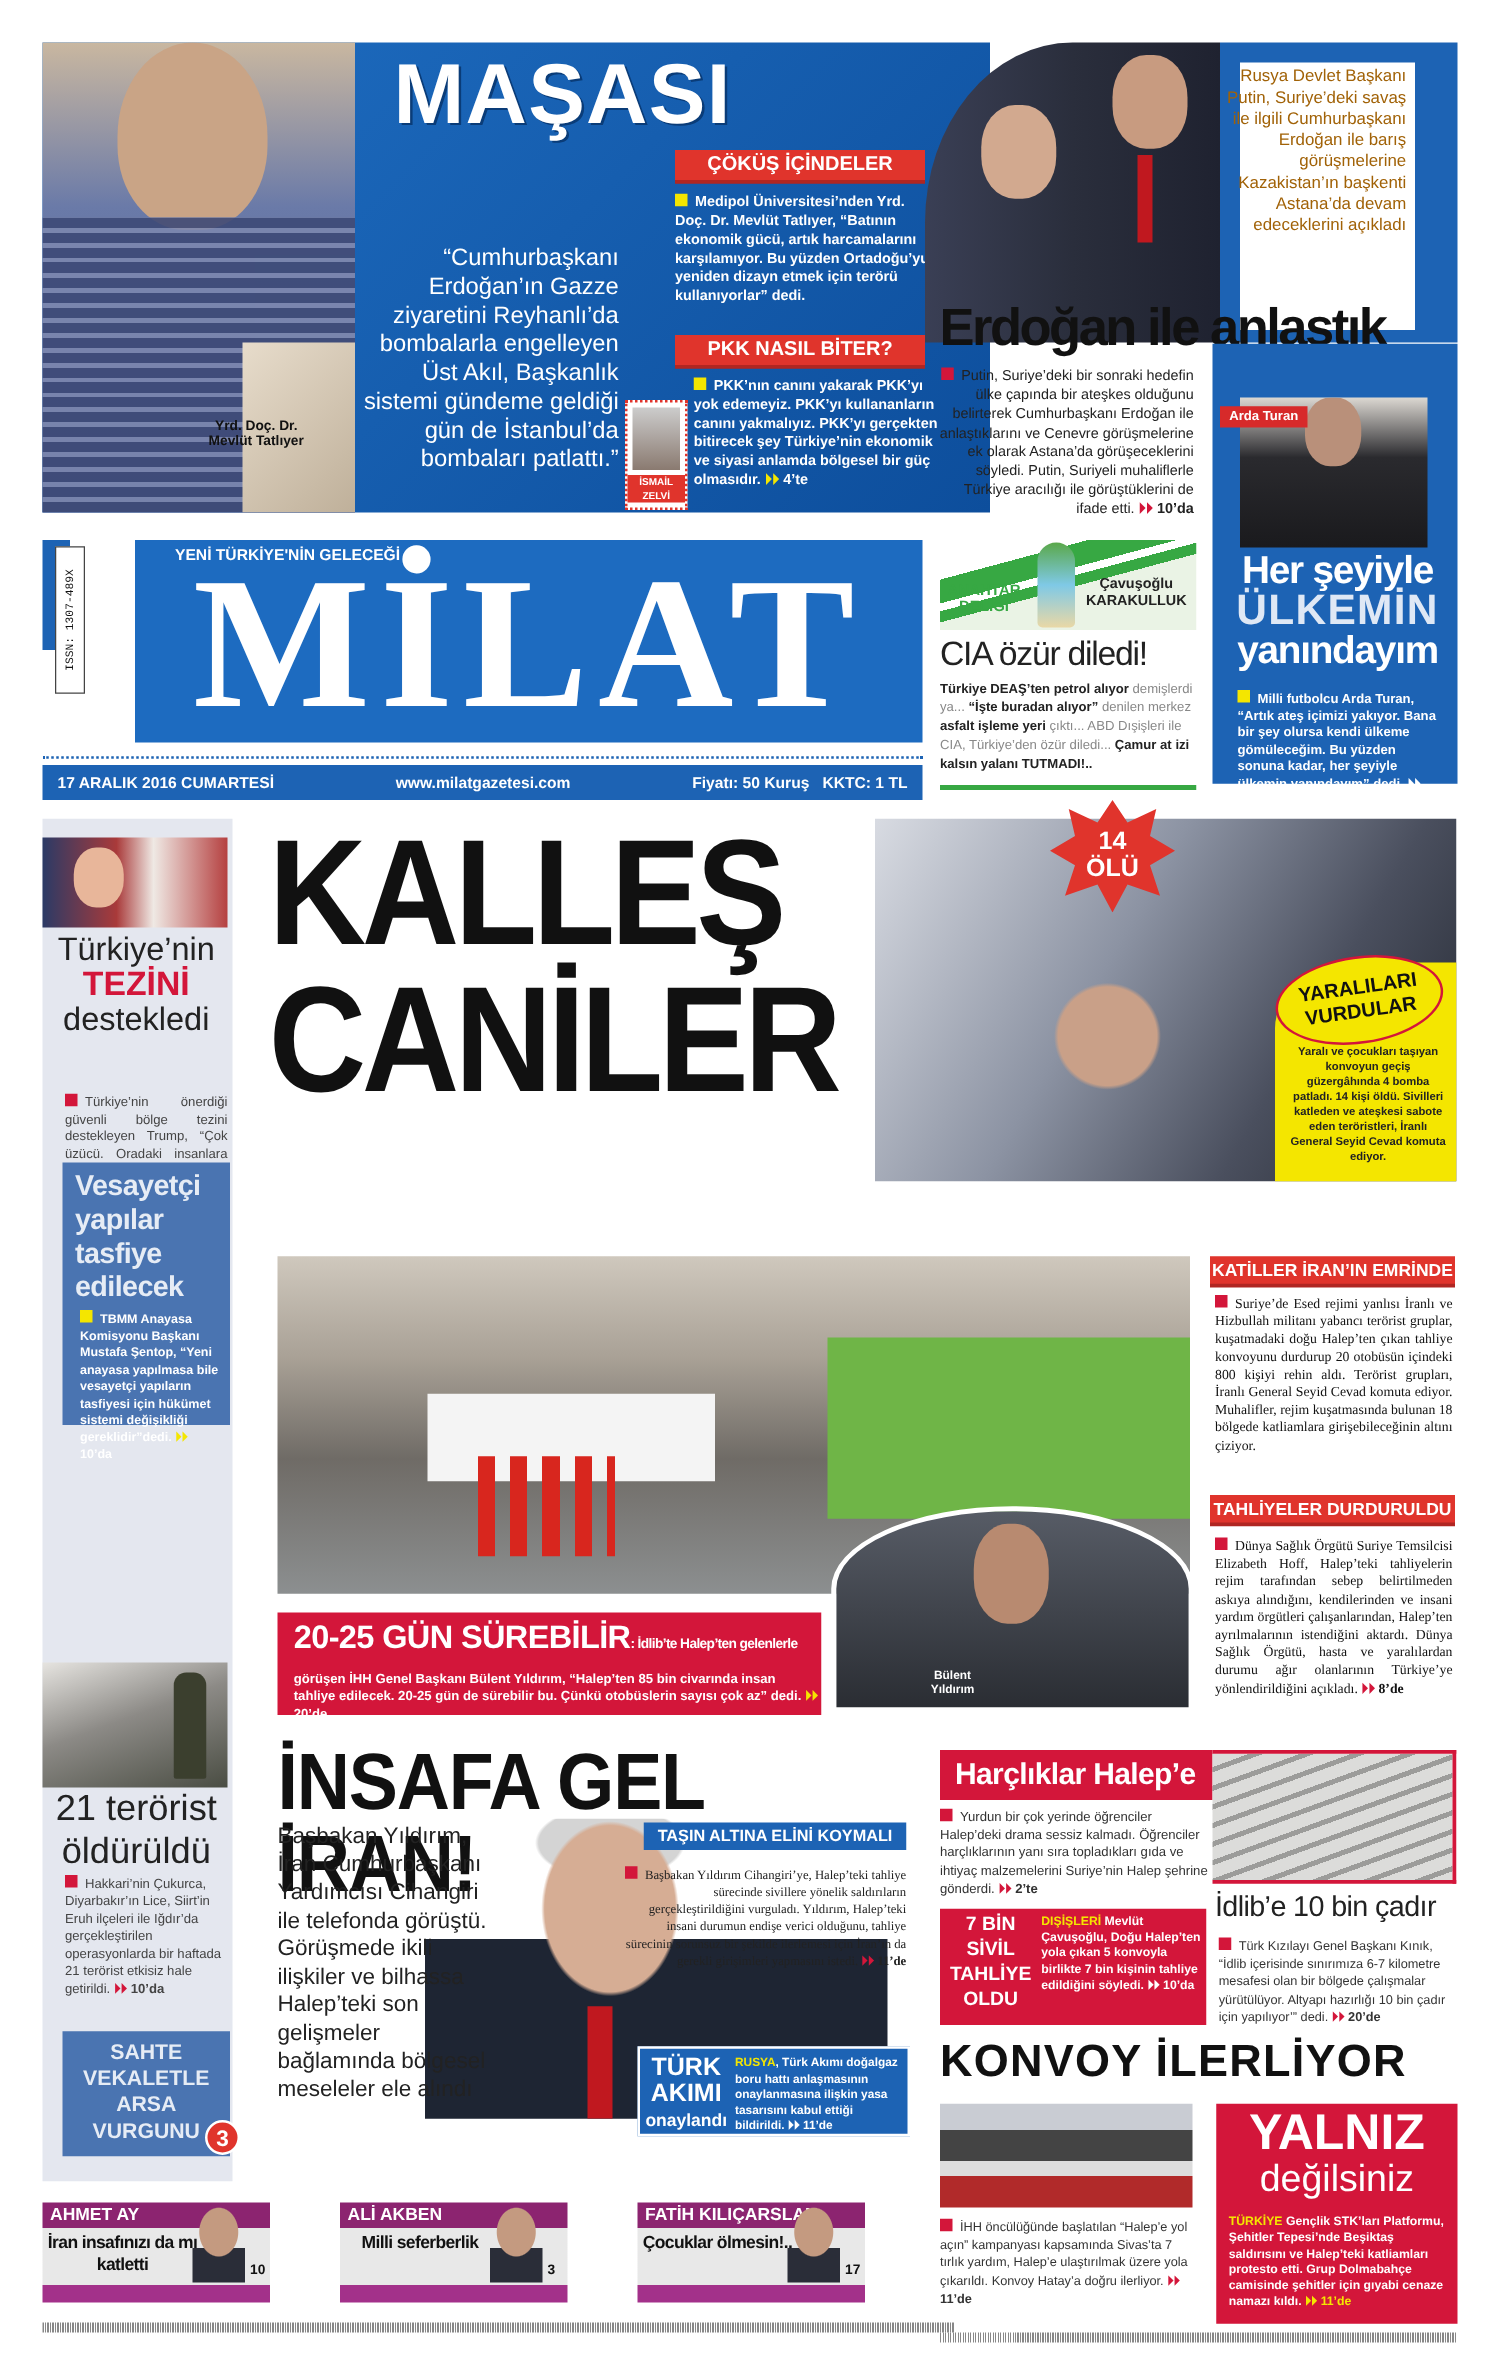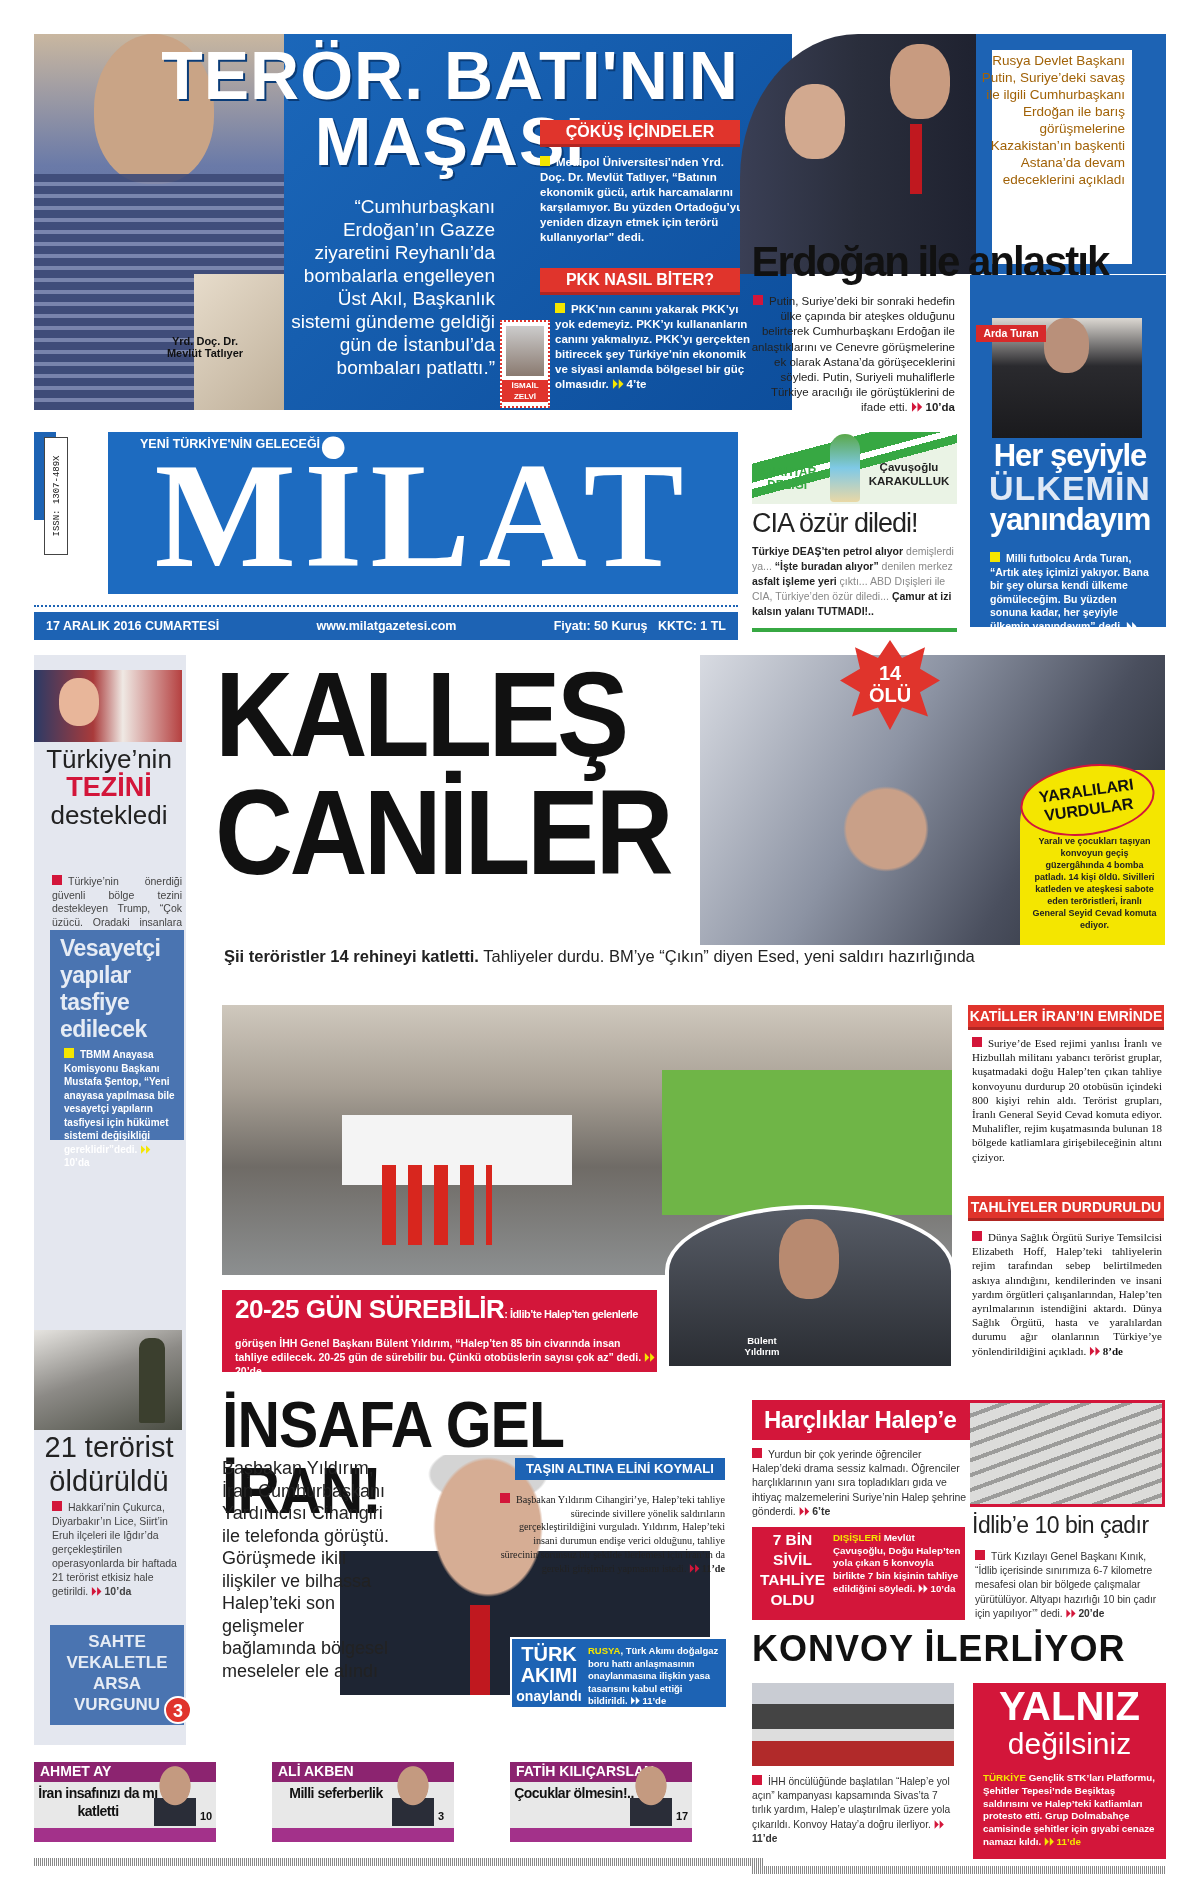--- a/index.html
+++ b/index.html
@@ -144,21 +144,20 @@
 <body>
 
 <div class="abs" id="top-banner"></div>
 <div class="abs photo" id="top-photo">
     <div class="face"></div>
     <div class="shirt"></div>
     <div class="stone"></div>
   </div>
 <div class="abs caption-sm" style="left:160px;top:335px;width:90px">Yrd. Doç. Dr. Mevlüt Tatlıyer</div>
 <div class="abs" id="main-title">
-  <div>TERÖR. BATI'NIN</div>
   <div>MAŞASI</div>
 </div>
 <div class="abs" id="quote">“Cumhurbaşkanı Erdoğan’ın Gazze ziyaretini Reyhanlı’da bombalarla engelleyen Üst Akıl, Başkanlık sistemi gündeme geldiği gün de İstanbul’da bombaları patlattı.”</div>
 <div class="abs redbar" id="cokus">ÇÖKÜŞ İÇİNDELER</div>
 <div class="abs bullet-yel" id="cokus-text"><span>Medipol Üniversitesi’nden Yrd. Doç. Dr. Mevlüt Tatlıyer, “Batının ekonomik gücü, artık harcamalarını karşılamıyor. Bu yüzden Ortadoğu’yu yeniden dizayn etmek için terörü kullanıyorlar” dedi.</span></div>
 <div class="abs redbar" id="pkk">PKK NASIL BİTER?</div>
 <div class="abs bullet-yel" id="pkk-text"><span>PKK’nın canını yakarak PKK’yı yok edemeyiz. PKK’yı kullananların canını yakmalıyız. PKK’yı gerçekten bitirecek şey Türkiye’nin ekonomik ve siyasi anlamda bölgesel bir güç olmasıdır.</span> <span class="arrow" style="color:#f4e600">⏵⏵</span> <span>4’te</span></div>
 <div class="abs" id="zelvi">
     <div class="ph"></div>
     <div class="nm">İSMAİL ZELVİ</div>
@@ -243,21 +242,20 @@
   <div>CANİLER</div>
 </div>
 <div class="abs" id="olu">
     <div>14</div>
     <div>ÖLÜ</div>
   </div>
 <div class="abs" id="yarali"></div>
 <div class="abs" id="yarali-badge">YARALILARI VURDULAR</div>
 <div class="abs" id="yarali-text">Yaralı ve çocukları taşıyan konvoyun geçiş güzergâhında 4 bomba patladı. 14 kişi öldü. Sivilleri katleden ve ateşkesi sabote eden teröristleri, İranlı General Seyid Cevad komuta ediyor.</div>
 <div class="abs" id="lead">
-  <div><b>Şii teröristler 14 rehineyi katletti.</b><span> Tahliyeler durdu. BM’ye “Çıkın” diyen Esed, yeni saldırı hazırlığında</span></div>
 </div>
 <div class="abs photo" id="convoy-photo">
     <div class="bus"></div>
     <div class="amb"></div>
     <div class="red1"></div>
   </div>
 <div class="abs photo" id="bulent-photo">
     <div class="f"></div>
   </div>
 <div class="abs" id="bulent-cap" style="width:40px">Bülent Yıldırım</div>
@@ -279,21 +277,21 @@
 <div class="abs" id="turk"></div>
 <div class="abs" id="turk-head">
     <div>TÜRK</div>
     <div>AKIMI</div>
     <div class="sm">onaylandı</div>
   </div>
 <div class="abs" id="turk-text"><span class="y">RUSYA</span><span>, Türk Akımı doğalgaz boru hattı anlaşmasının onaylanmasına ilişkin yasa tasarısını kabul ettiği bildirildi.</span> <span>⏵⏵</span> <span>11’de</span></div>
 
 <div class="abs" id="harc">Harçlıklar Halep’e</div>
 <div class="abs photo" id="tent-photo"></div>
-<div class="abs" id="harc-text"><span class="bullet-red"></span><span>Yurdun bir çok yerinde öğrenciler Halep’deki drama sessiz kalmadı. Öğrenciler harçlıklarının yanı sıra topladıkları gıda ve ihtiyaç malzemelerini Suriye’nin Halep şehrine gönderdi.</span> <span class="arrow">⏵⏵</span> <b>6’te</b></div>
+<div class="abs" id="harc-text"><span class="bullet-red"></span><span>Yurdun bir çok yerinde öğrenciler Halep’deki drama sessiz kalmadı. Öğrenciler harçlıklarının yanı sıra topladıkları gıda ve ihtiyaç malzemelerini Suriye’nin Halep şehrine gönderdi.</span> <span class="arrow">⏵⏵</span> <b>2’te</b></div>
 <div class="abs" id="yedibin"></div>
 <div class="abs" id="yedibin-head">7 BİN SİVİL TAHLİYE OLDU</div>
 <div class="abs" id="yedibin-text"><span class="y">DIŞİŞLERİ</span><span> Mevlüt Çavuşoğlu, Doğu Halep’ten yola çıkan 5 konvoyla birlikte 7 bin kişinin tahliye edildiğini söyledi.</span> <span>⏵⏵</span> <span>10’da</span></div>
 <div class="abs" id="idlib-head">İdlib’e 10 bin çadır</div>
 <div class="abs" id="idlib-text"><span class="bullet-red"></span><span>Türk Kızılayı Genel Başkanı Kınık, “İdlib içerisinde sınırımıza 6-7 kilometre mesafesi olan bir bölgede çalışmalar yürütülüyor. Altyapı hazırlığı 10 bin çadır için yapılıyor’” dedi.</span> <span class="arrow">⏵⏵</span> <b>20’de</b></div>
 <div class="abs" id="konvoy">KONVOY İLERLİYOR</div>
 <div class="abs photo" id="halep-photo"></div>
 <div class="abs" id="konvoy-text"><span class="bullet-red"></span><span>İHH öncülüğünde başlatılan “Halep’e yol açın” kampanyası kapsamında Sivas’ta 7 tırlık yardım, Halep’e ulaştırılmak üzere yola çıkarıldı. Konvoy Hatay’a doğru ilerliyor.</span> <span class="arrow">⏵⏵</span> <b>11’de</b></div>
 <div class="abs" id="yalniz"></div>
 <div class="abs" id="yalniz-head">YALNIZ</div>

